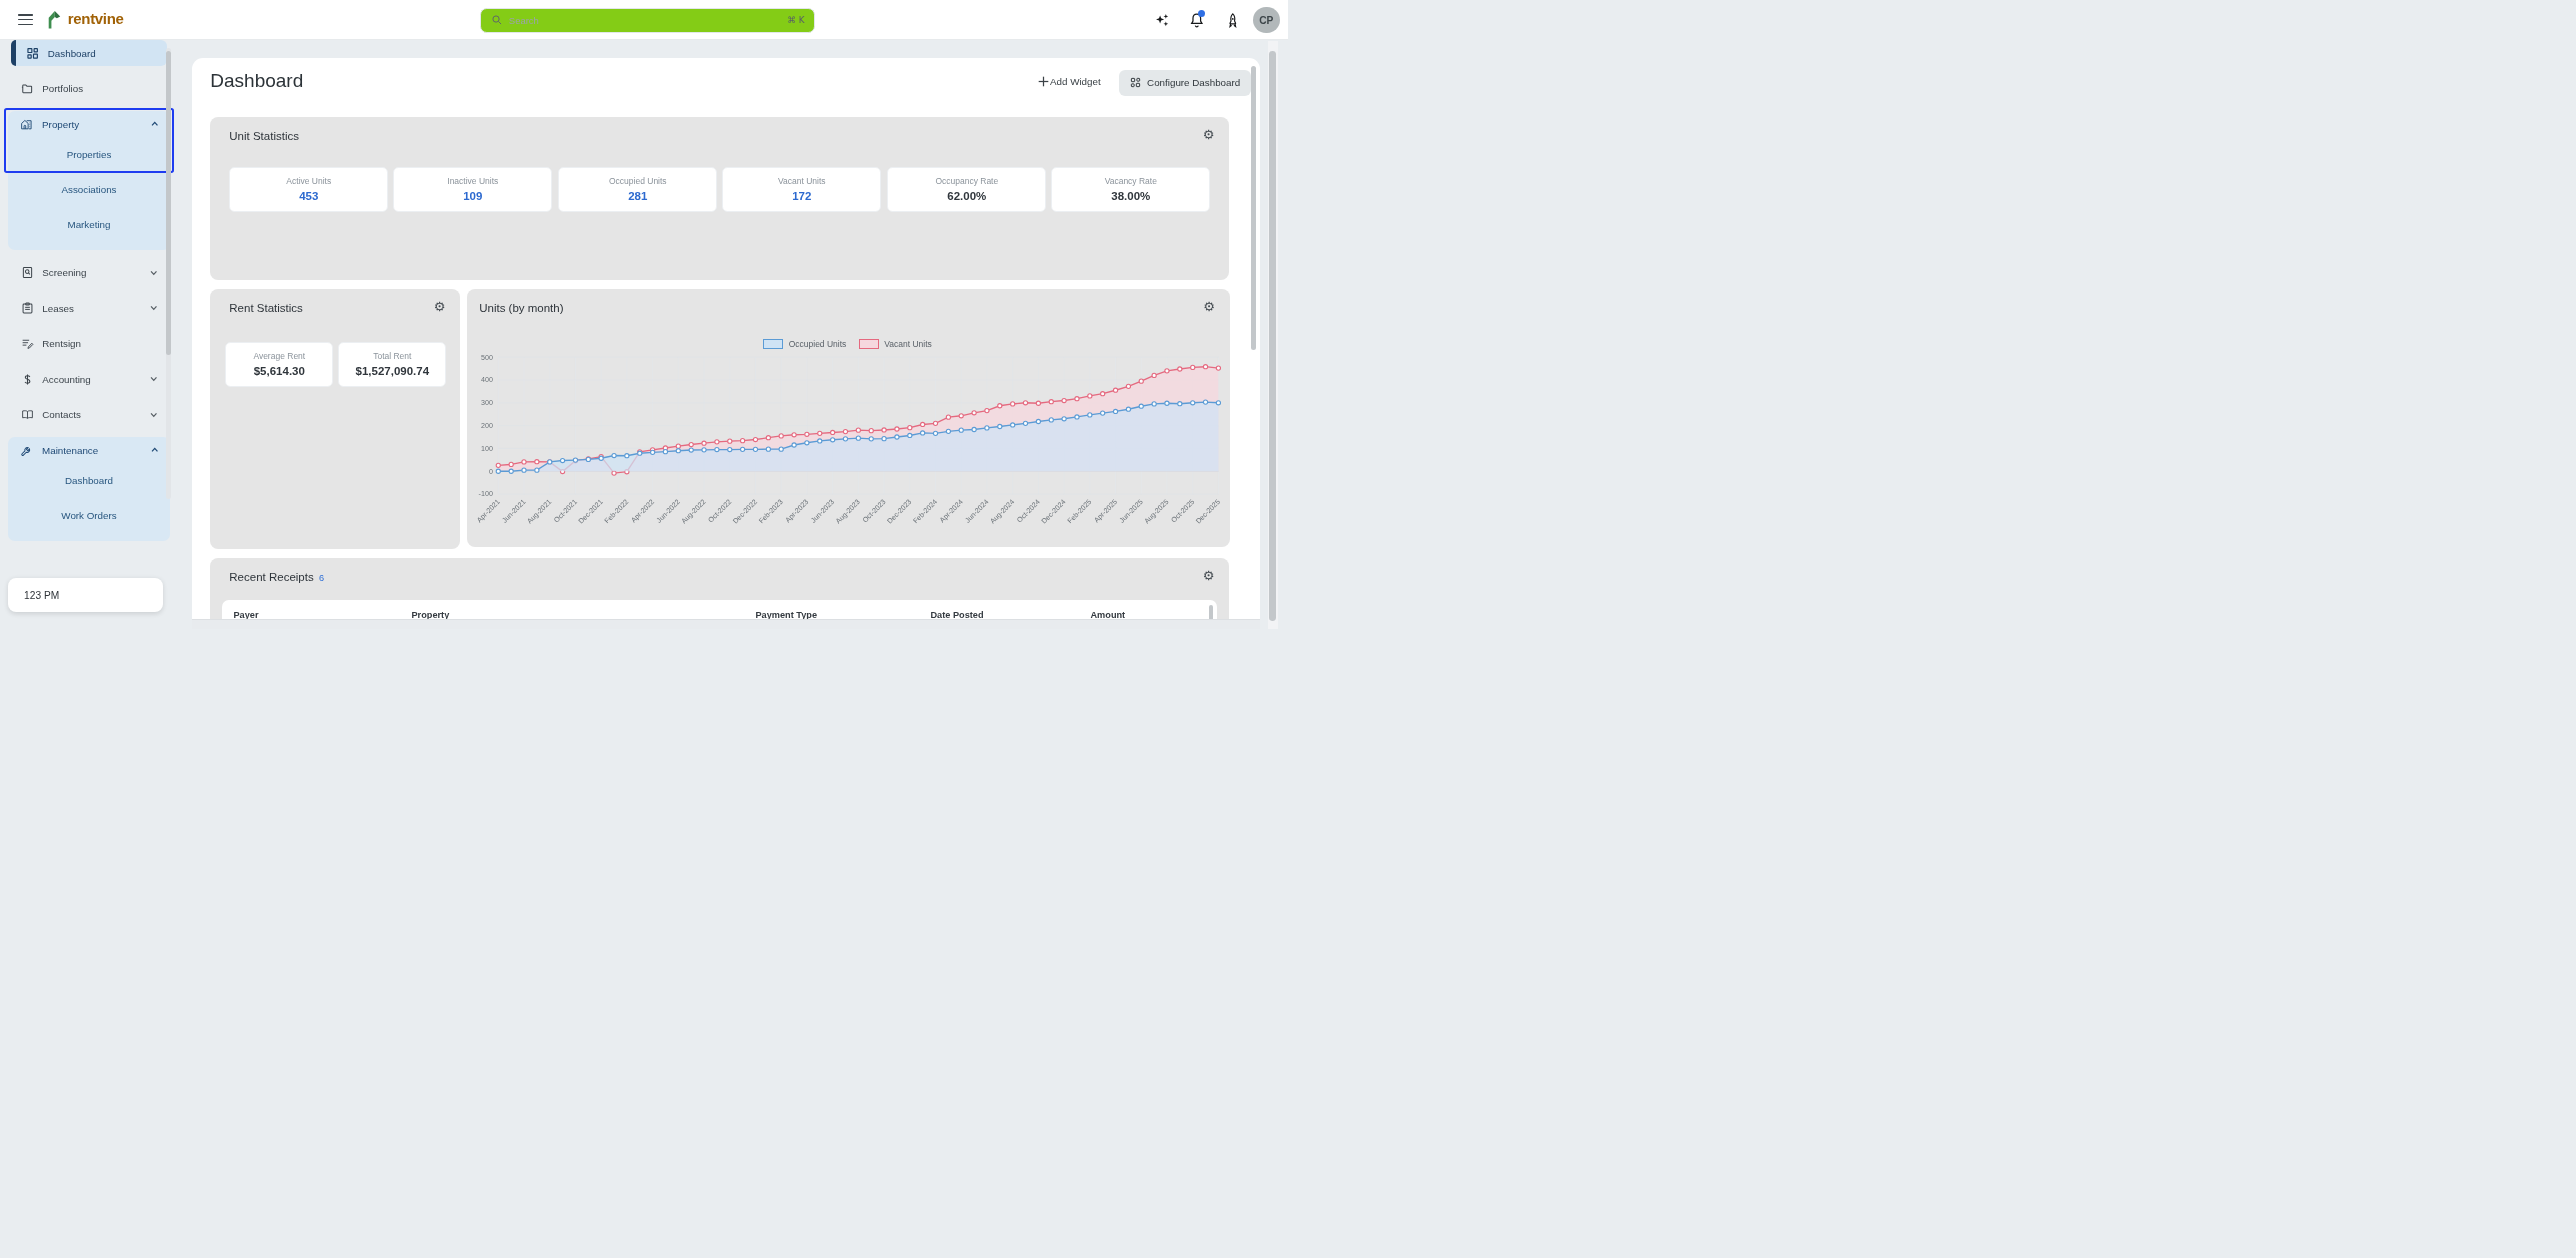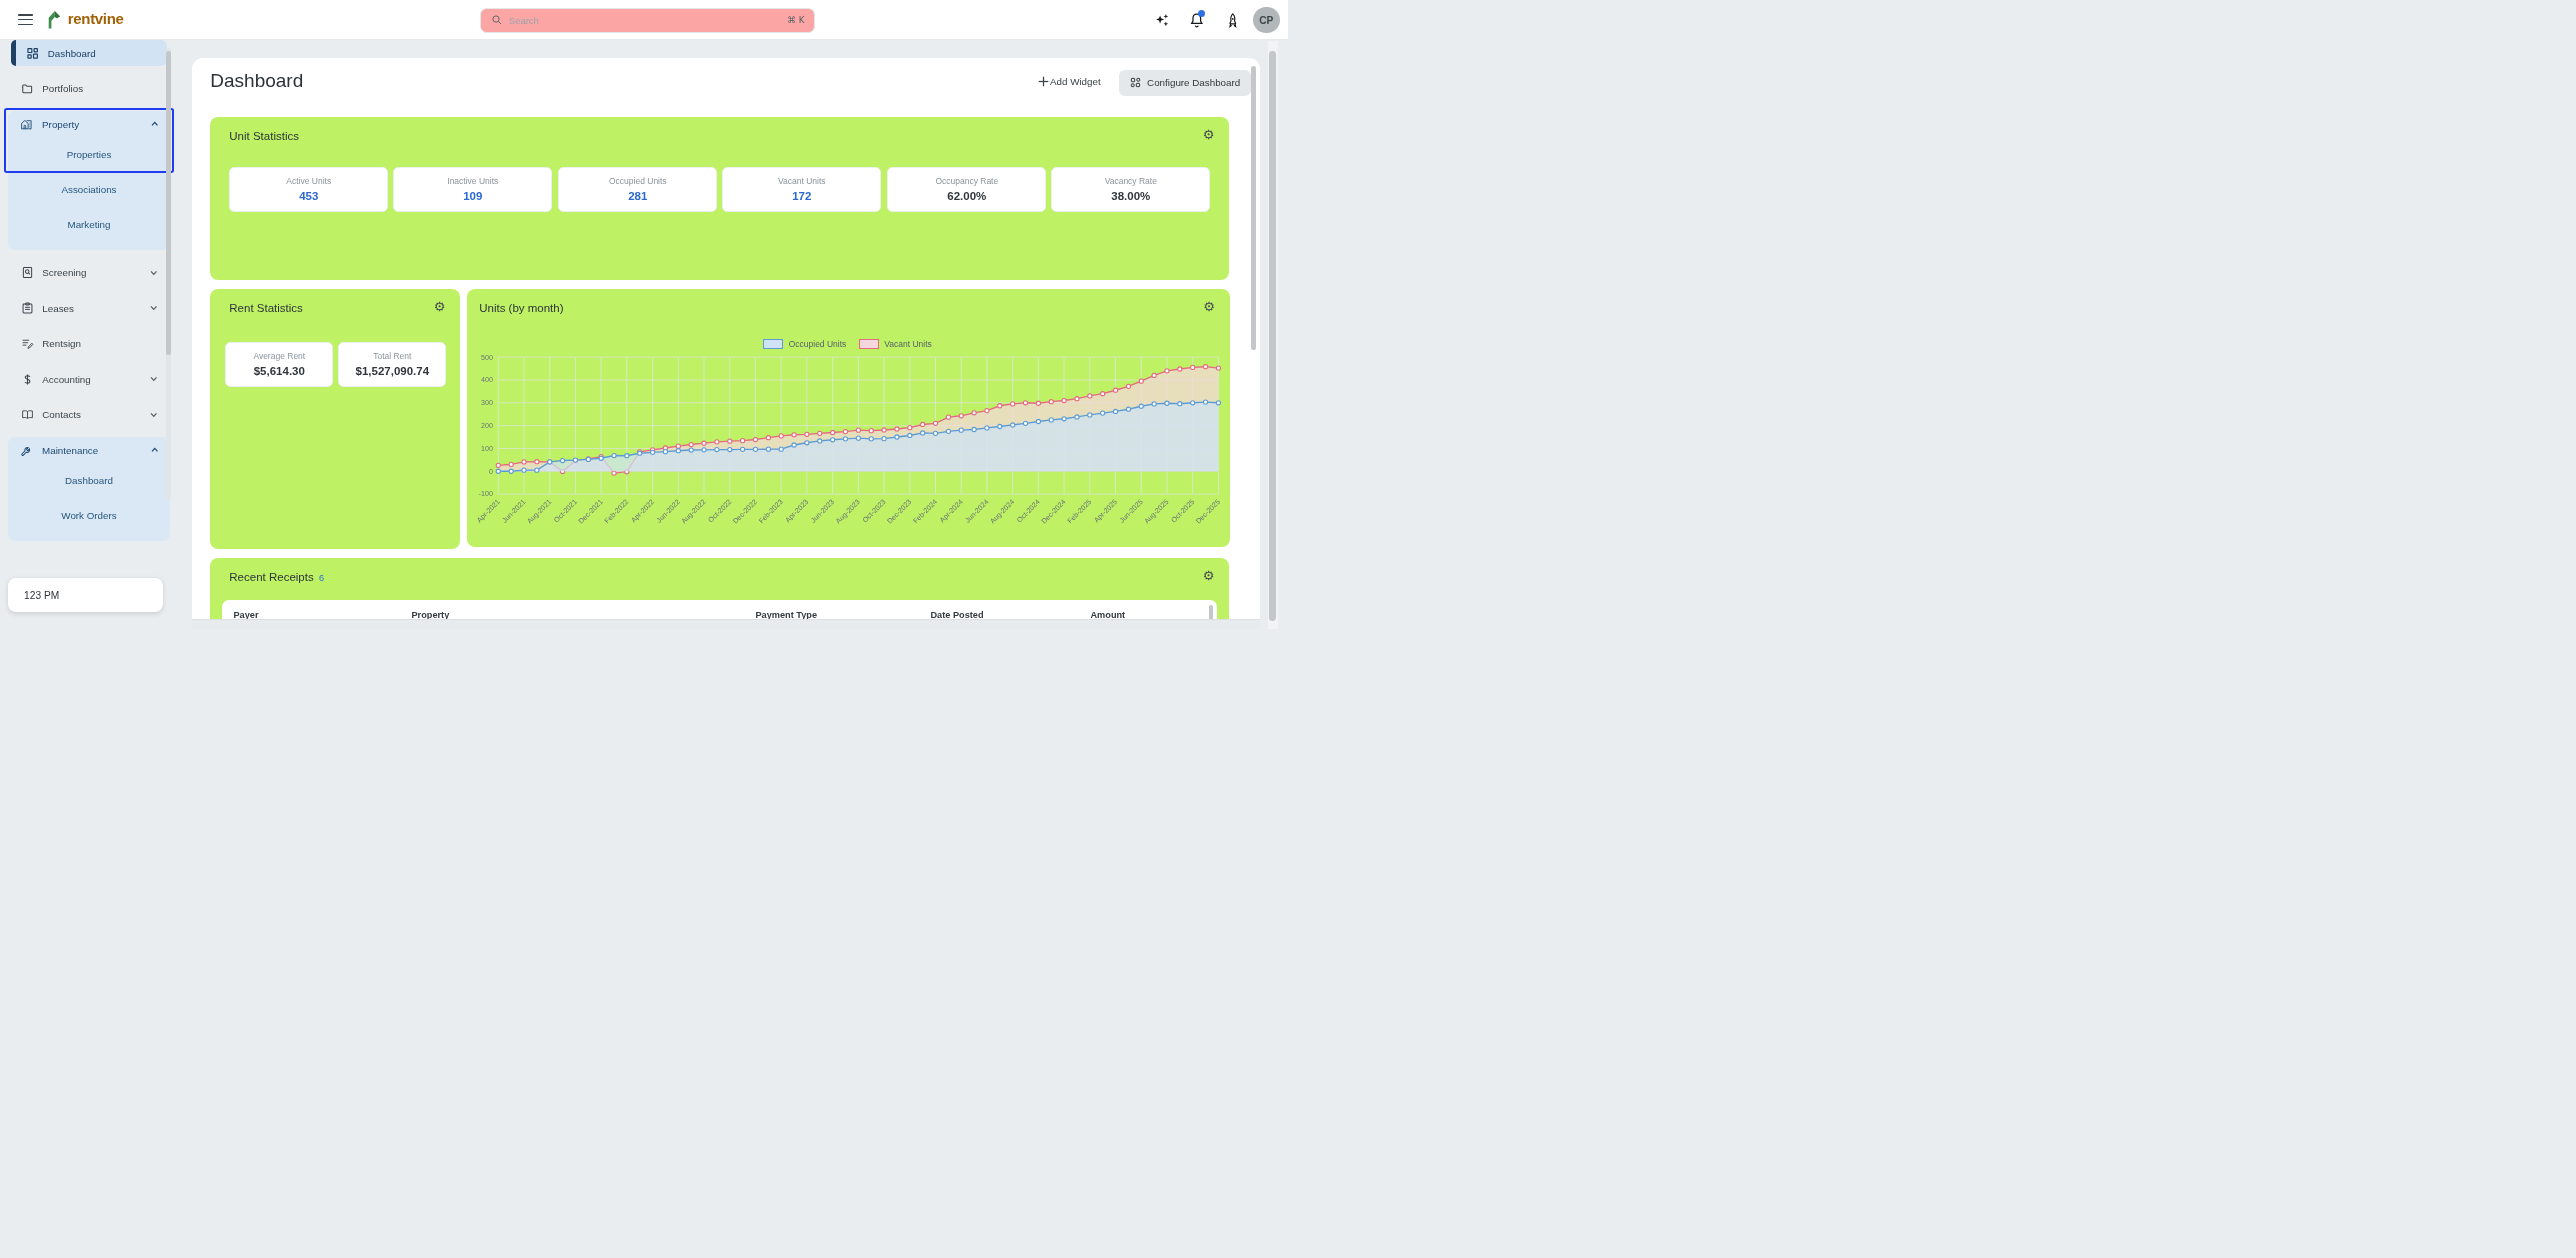--- a/index.html
+++ b/index.html
@@ -6,21 +6,21 @@
   html,body { width:1288px; height:629px; overflow:hidden; }
   body { font-family:"Liberation Sans", sans-serif; background:#e9edf0; position:relative; }
   #app { position:absolute; inset:0; }
 
   
   .topbar { position:absolute; left:0; top:0; width:1288px; height:40px; background:#fff; border-bottom:0.7px solid #e7eaec; z-index:30; }
   .hamburger { position:absolute; left:17.6px; top:14.2px; width:15px; height:11px; cursor:pointer; }
   .hamburger span { display:block; height:1.4px; background:#3e464c; margin-bottom:3.4px; border-radius:0.7px; }
   .logo { position:absolute; left:46px; top:8.8px; display:flex; align-items:center; gap:4.1px; }
   .logo-text { font-size:15px; font-weight:700; color:#a16207; letter-spacing:-0.3px; }
-  .search { position:absolute; left:480px; top:7.5px; width:335px; height:25px; background:#fca5a5; border:0.7px solid #e2e7ea; border-radius:6.8px; display:flex; align-items:center; padding:0 9.5px; gap:6.8px; }
+  .search { position:absolute; left:480px; top:7.5px; width:335px; height:25px; background:#84cc16; border:0.7px solid #e2e7ea; border-radius:6.8px; display:flex; align-items:center; padding:0 9.5px; gap:6.8px; }
   .search input { flex:1; border:none; outline:none; background:transparent; font-size:9.5px; color:#3a4148; font-family:"Liberation Sans",sans-serif; }
   .search input::placeholder { color:#9ba3ab; }
   .search .kbd { font-size:8.8px; color:#596066; font-family:"DejaVu Sans",sans-serif; white-space:nowrap; }
   .top-ico { position:absolute; top:11.5px; width:17.6px; height:17.6px; color:#2f363b; cursor:pointer; }
   .avatar { position:absolute; left:1253px; top:6.8px; width:26.5px; height:26.5px; border-radius:50%; background:#b2b8ba; color:#3c4448; font-weight:700; font-size:10.2px; display:flex; align-items:center; justify-content:center; cursor:pointer; }
   .notif-dot { position:absolute; left:9.5px; top:-2px; width:7.5px; height:7.5px; border-radius:50%; background:#2f6fe4; }
 
   
   .sidebar { position:absolute; left:0; top:40px; width:178px; bottom:0; z-index:10; }
   .nav-item { position:relative; height:26px; margin:0 11px 9.5px 11px; display:flex; align-items:center; padding:0 8.1px 0 9.5px; border-radius:6.1px; cursor:pointer; color:#3c444b; }
@@ -40,21 +40,21 @@
   .sb-track { position:absolute; left:166px; top:7.5px; width:4.7px; height:451px; background:#e2e5e8; border-radius:2.7px; }
   .sb-thumb { position:absolute; left:166px; top:11px; width:4.7px; height:304px; background:#c3c7ca; border-radius:2.7px; cursor:pointer; }
 
   
   .main-panel { position:absolute; left:192px; top:58px; width:1068px; height:583px; background:#fff; border-radius:11px 11px 0 0; z-index:5; }
   .page-title { position:absolute; left:18.3px; top:12.2px; font-size:19px; font-weight:500; color:#2c3338; }
   .add-widget { position:absolute; left:846px; top:17.6px; display:flex; align-items:center; gap:1px; font-size:9.8px; color:#3a4146; cursor:pointer; }
   .configure-btn { position:absolute; left:927px; top:11.5px; height:26px; background:#e4e8ea; border:none; border-radius:6.1px; display:flex; align-items:center; gap:6.1px; padding:0 11px; font-size:9.8px; color:#30373c; font-family:"Liberation Sans",sans-serif; cursor:pointer; }
   .gear { position:absolute; font-family:"DejaVu Sans",sans-serif; font-size:13px; color:#454c52; cursor:pointer; line-height:1; }
 
-  .widget { position:absolute; background:#bef264; border-radius:8.1px; }
+  .widget { position:absolute; background:#e5e5e5; border-radius:8.1px; }
   .widget-title { position:absolute; left:19px; top:13px; font-size:11.5px; font-weight:500; color:#2e343a; }
   .stat-card { position:absolute; background:#fff; border:0.7px solid #eceff2; border-radius:5.4px; text-align:center; }
   .stat-label { margin-top:8.1px; font-size:8.5px; color:#8b939b; }
   .stat-value { margin-top:4.1px; font-size:11.5px; font-weight:700; }
   .stat-value.blue { color:#2c69cf; }
   .stat-value.dark { color:#30363c; }
 
   
   .legend { position:absolute; display:flex; align-items:center; gap:12.2px; }
   .legend-item { display:flex; align-items:center; gap:5.4px; font-size:8.5px; color:#5b6269; }

